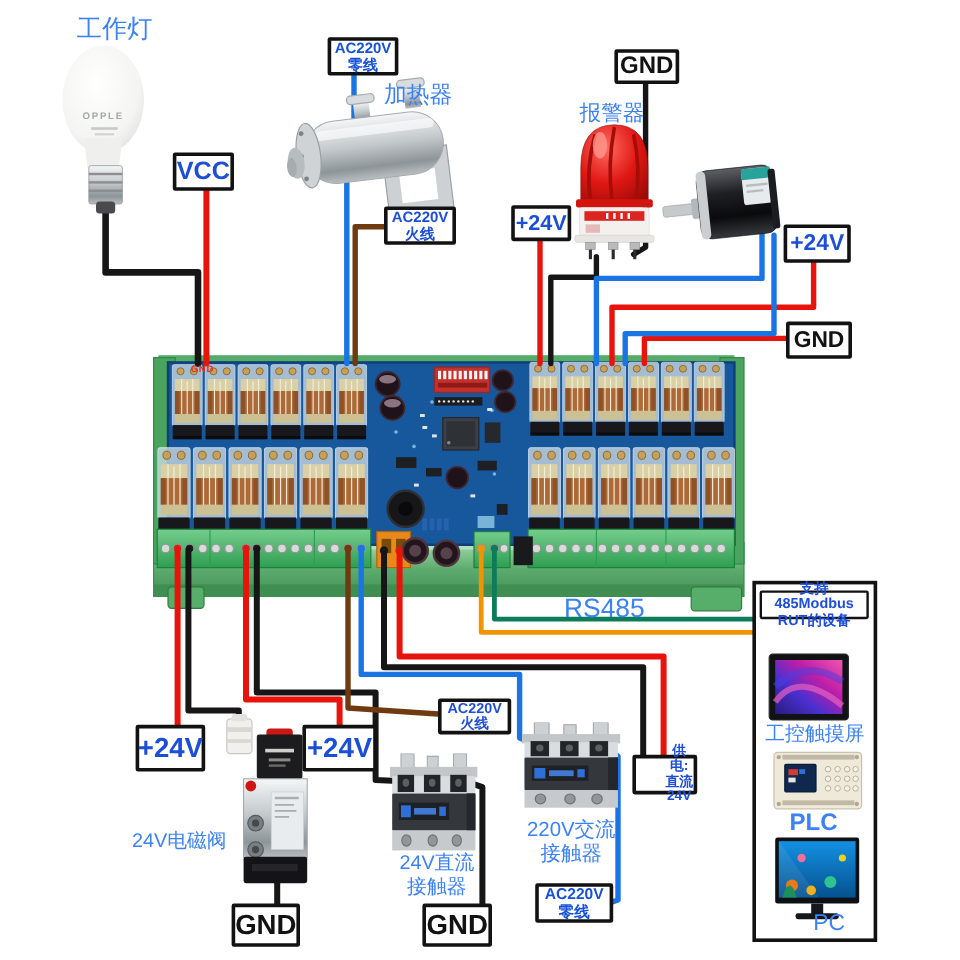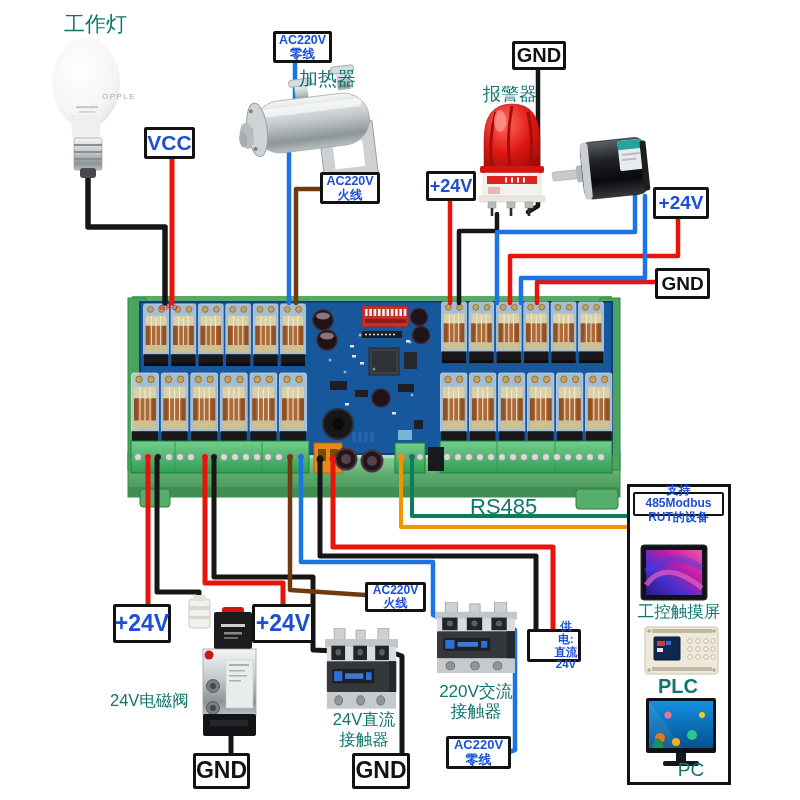--- a/index.html
+++ b/index.html
@@ -1,26 +1,26 @@
 <!DOCTYPE html>
 <html><head>
 <meta charset="utf-8">
 <style>
   html,body{margin:0;padding:0;background:#fff;}
   #stage{position:relative;width:800px;height:800px;background:#ffffff;overflow:hidden;
          font-family:"Liberation Sans","DejaVu Sans",sans-serif;}
   #art{position:absolute;left:0;top:0;}
-  .lbl{position:absolute;color:#0f766e;font-weight:500;white-space:nowrap;}
+  .lbl{position:absolute;color:#3b82f6;font-weight:500;white-space:nowrap;}
   .ctr{text-align:center;white-space:normal;}
   .box{position:absolute;border:3px solid #121212;background:#fff;border-radius:2px;
        display:flex;flex-direction:column;align-items:center;justify-content:center;
        font-weight:bold;line-height:1.12;text-align:center;box-sizing:border-box;}
   .red{color:#1d4ed8}.blue{color:#1652d9}.blk{color:#121212}
   .silk{position:absolute;font-size:8px;font-weight:bold;color:#e03020;letter-spacing:.5px;}
-  .opple{position:absolute;font-size:8px;color:#a4a8aa;letter-spacing:1.5px;font-weight:normal;margin-left:33px;}
+  .opple{position:absolute;font-size:8px;color:#a4a8aa;letter-spacing:1.5px;font-weight:bold;}
   .frame{position:absolute;border:3px solid #121212;background:transparent;box-sizing:border-box;}
 </style>
 </head>
 <body>
 
 <div id="stage">
 
 <svg id="art" width="800" height="800" viewBox="0 0 800 800">
   <defs>
     <linearGradient id="gMetal" x1="0" y1="0" x2="0" y2="1">
@@ -433,21 +433,21 @@
     <circle cx="702" cy="715" r="3" fill="#e8d21e"></circle>
     <circle cx="668" cy="715" r="3.5" fill="#ef6f98"></circle>
     <path d="M652,748 Q658,728 664,748 Z" fill="#1c8f5a"></path>
     <rect x="676" y="753" width="10" height="9" fill="#14171c"></rect>
     <rect x="663" y="761" width="36" height="5" rx="2" fill="#14171c"></rect>
   </g>
 </svg>
 
 <div class="lbl" style="left:64px;top:10px;font-size:21px;">工作灯</div>
 <div class="opple" style="left:66px;top:92px;width:40px;text-align:center;">OPPLE</div>
-<div class="lbl" style="left:299px;top:66px;font-size:19px;">加热器</div>
+<div class="lbl" style="left:320px;top:66px;font-size:19px;">加热器</div>
 <div class="lbl" style="left:483px;top:82px;font-size:18px;">报警器</div>
 <div class="lbl" style="left:470px;top:494px;font-size:22px;">RS485</div>
 <div class="lbl" style="left:110px;top:690px;font-size:16.5px;">24V电磁阀</div>
 <div class="lbl ctr" style="left:328px;top:710px;width:72px;font-size:16.5px;line-height:1.2;">
   <div>24V直流</div>
   <div>接触器</div>
 </div>
 <div class="lbl ctr" style="left:434px;top:682px;width:84px;font-size:17px;line-height:1.2;">
   <div>220V交流</div>
   <div>接触器</div>

